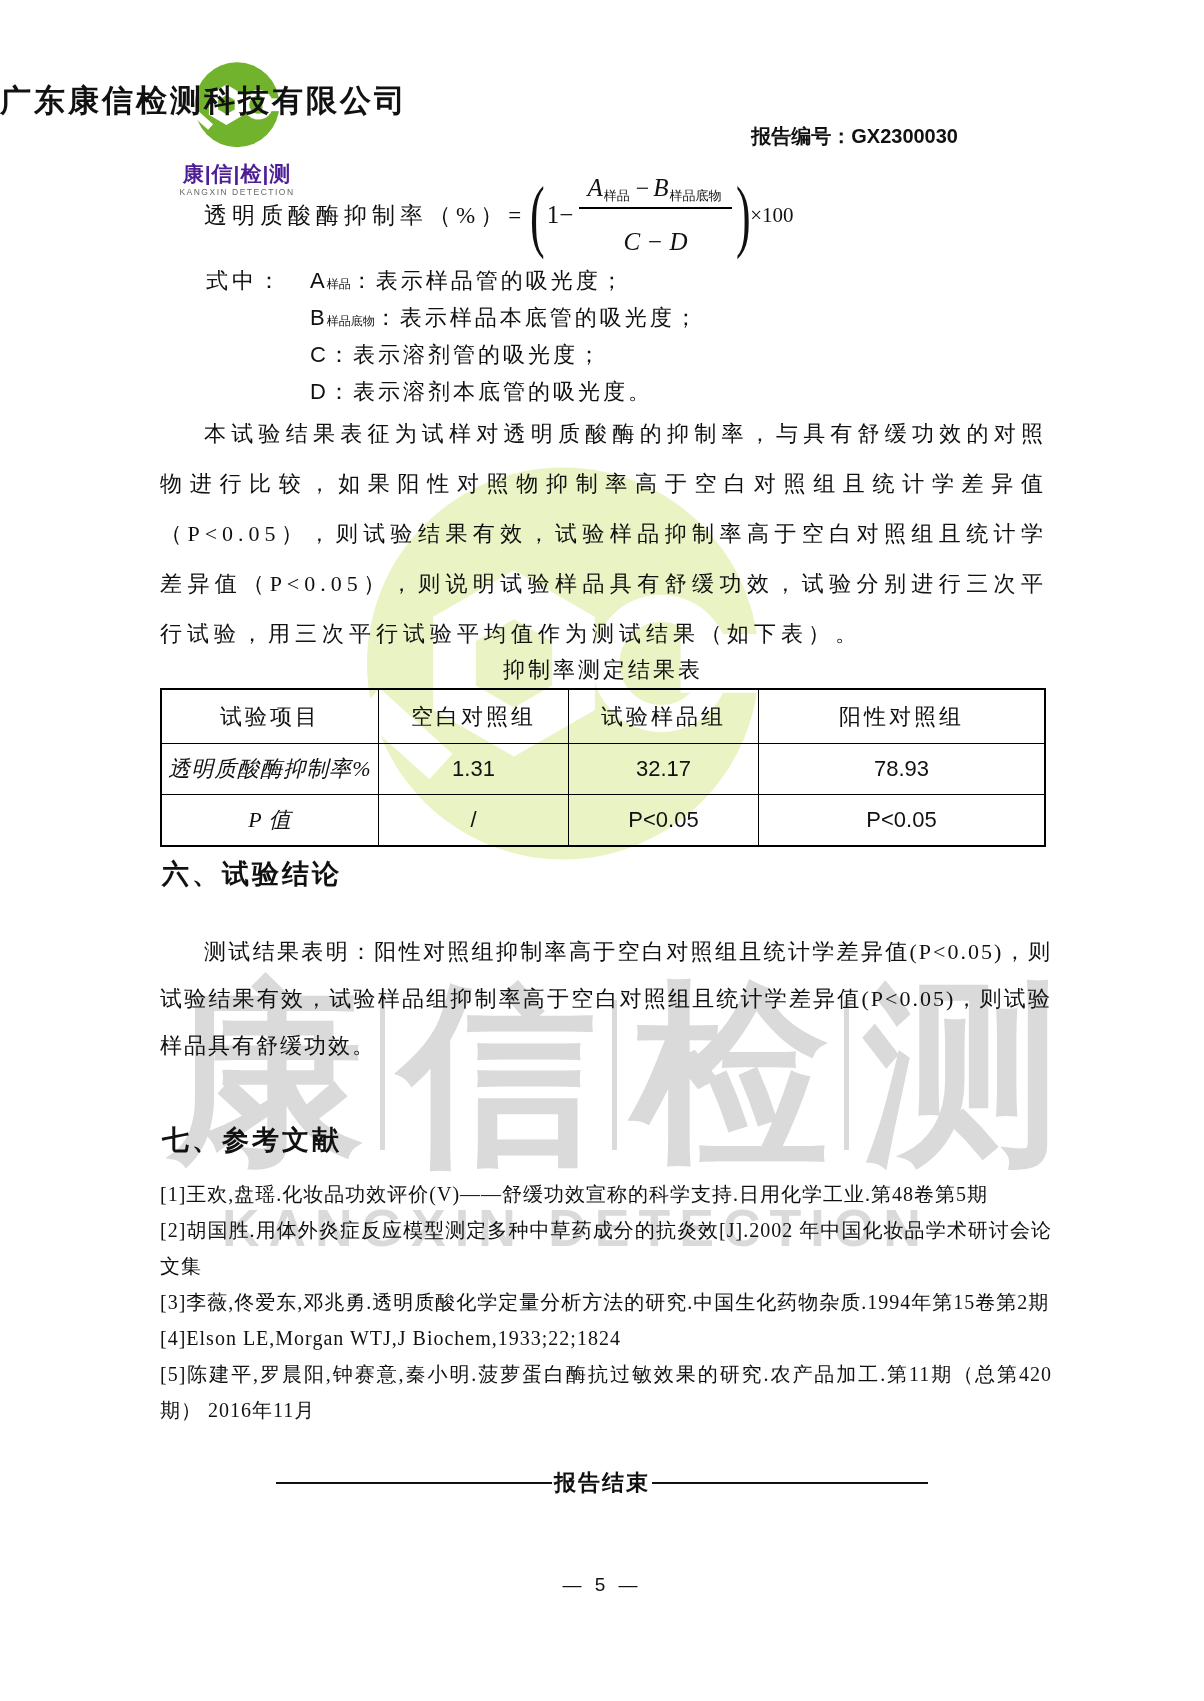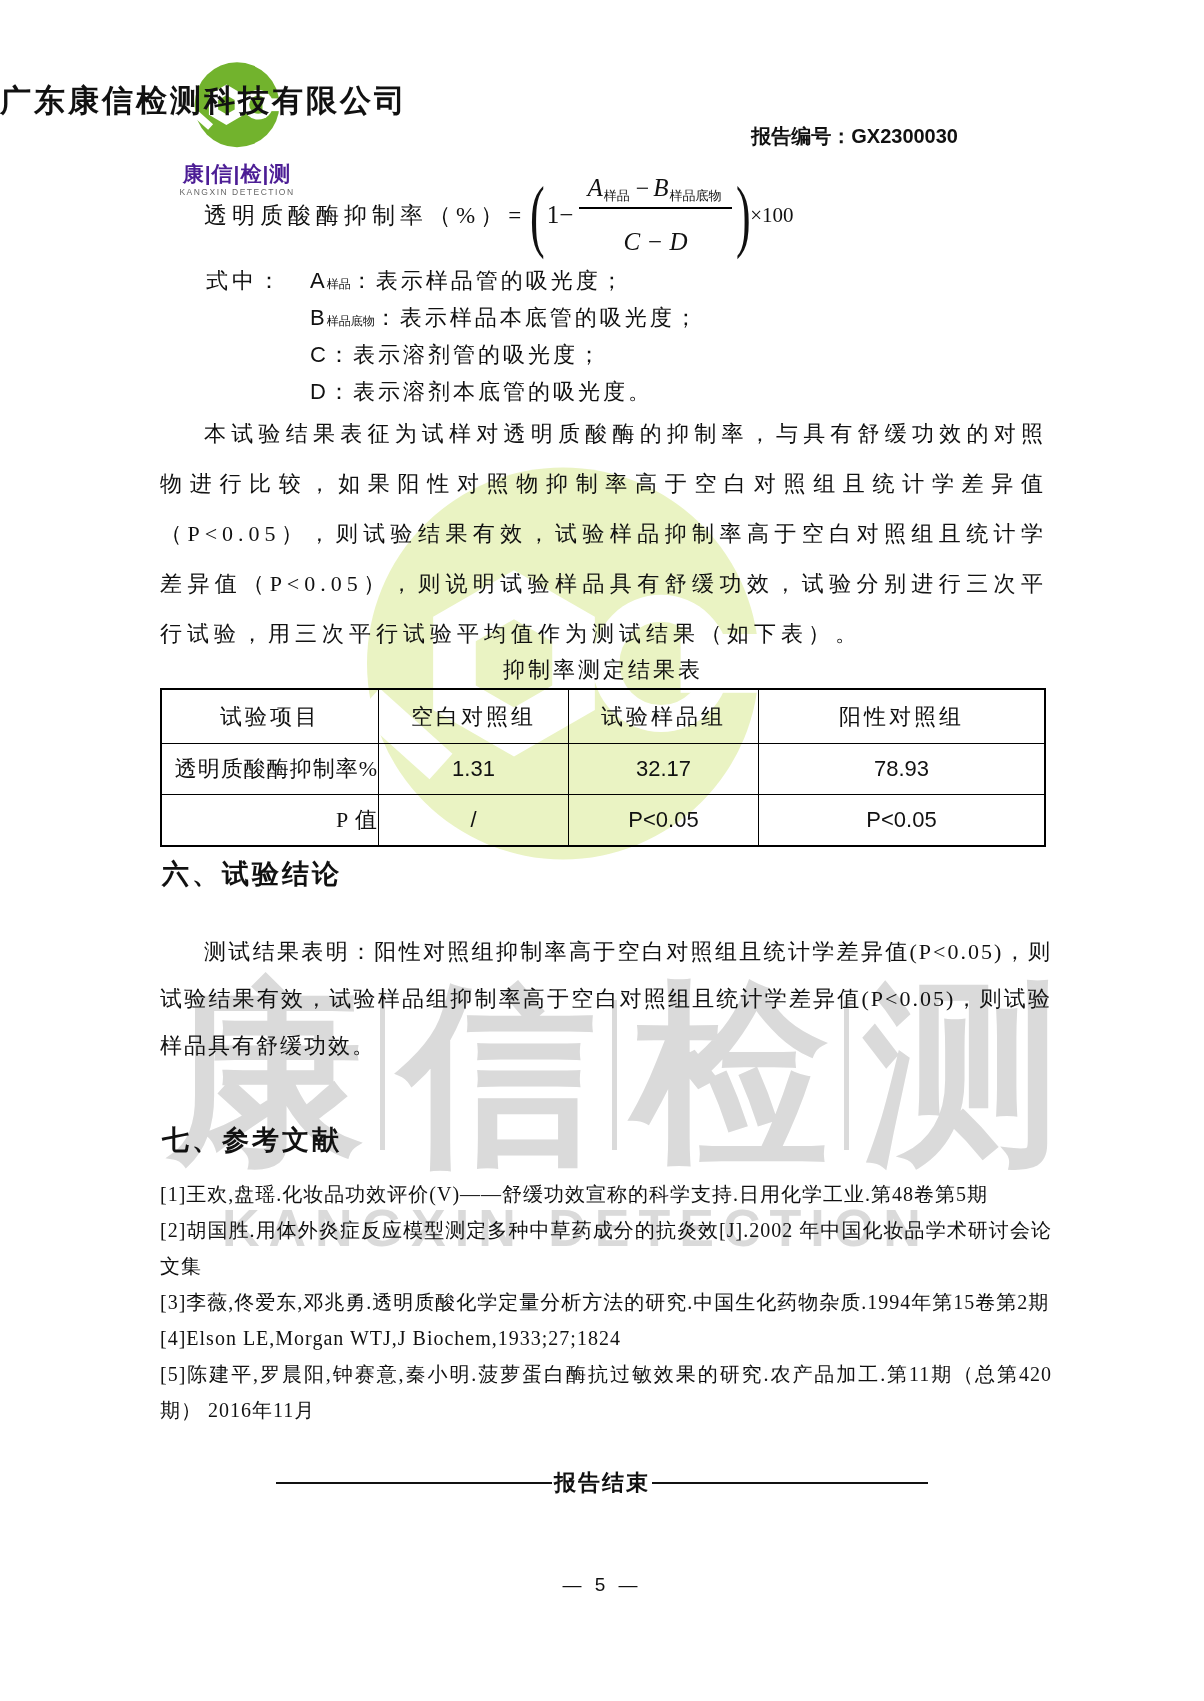--- a/index.html
+++ b/index.html
@@ -56,21 +56,21 @@
          line-height:50px;text-align:justify;text-indent:2em;}
   .table-title{position:absolute;left:160px;top:655px;width:886px;text-align:center;
                font-size:22px;letter-spacing:3px;}
   
   table.results{position:absolute;left:160px;top:688px;width:886px;border-collapse:collapse;
                 font-size:22px;}
   table.results td,table.results th{border:1px solid #000;text-align:center;padding:0;}
   table.results{border:2px solid #000;}
   table.results thead th{height:53px;font-weight:normal;letter-spacing:3px;}
   table.results tbody td{height:50px;font-family:"Liberation Sans","DejaVu Sans",sans-serif;font-size:22px;}
-  table.results tbody td.item{font-family:"Liberation Serif",serif;letter-spacing:1px;text-align:right;}
+  table.results tbody td.item{font-family:"Liberation Serif",serif;font-style:italic;letter-spacing:1px;}
   
   .sec-heading{position:absolute;left:162px;font-weight:bold;font-size:27px;letter-spacing:3px;}
   .h6{top:856px;}
   .h7{top:1122px;}
   .para6{position:absolute;left:160px;top:928px;width:892px;font-size:22px;letter-spacing:2px;
          line-height:47px;text-align:justify;text-indent:2em;}
   .refs{position:absolute;left:160px;top:1176px;width:892px;font-size:20px;line-height:36px;}
   .ref{margin:0;text-align:justify;letter-spacing:1px;}
   
   .report-end{position:absolute;left:276px;top:1468px;width:652px;display:flex;align-items:center;}
@@ -211,21 +211,21 @@
     </table>
 
     <div class="sec-heading h6">六、试验结论</div>
     <div class="para6">测试结果表明：阳性对照组抑制率高于空白对照组且统计学差异值(P&lt;0.05)，则试验结果有效，试验样品组抑制率高于空白对照组且统计学差异值(P&lt;0.05)，则试验样品具有舒缓功效。</div>
 
     <div class="sec-heading h7">七、参考文献</div>
     <div class="refs">
       <p class="ref">[1]王欢,盘瑶.化妆品功效评价(V)——舒缓功效宣称的科学支持.日用化学工业.第48卷第5期</p>
       <p class="ref">[2]胡国胜.用体外炎症反应模型测定多种中草药成分的抗炎效[J].2002 年中国化妆品学术研讨会论文集</p>
       <p class="ref">[3]李薇,佟爱东,邓兆勇.透明质酸化学定量分析方法的研究.中国生化药物杂质.1994年第15卷第2期</p>
-      <p class="ref">[4]Elson LE,Morgan WTJ,J Biochem,1933;27;1824</p>
+      <p class="ref">[4]Elson LE,Morgan WTJ,J Biochem,1933;22;1824</p>
       <p class="ref">[5]陈建平,罗晨阳,钟赛意,秦小明.菠萝蛋白酶抗过敏效果的研究.农产品加工.第11期（总第420期） 2016年11月</p>
     </div>
 
     <div class="report-end">
       <span class="line"></span>
       <span class="end-text">报告结束</span>
       <span class="line"></span>
     </div>
     <div class="page-num">— 5 —</div>
 

